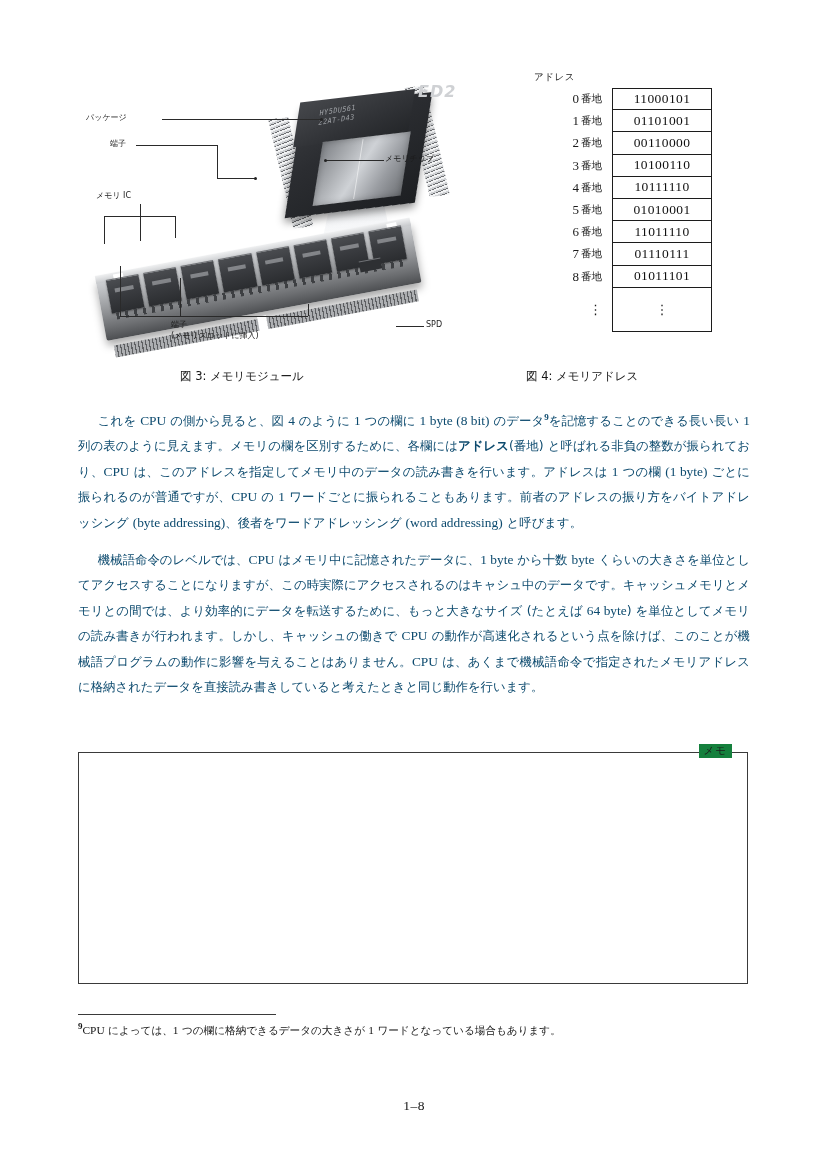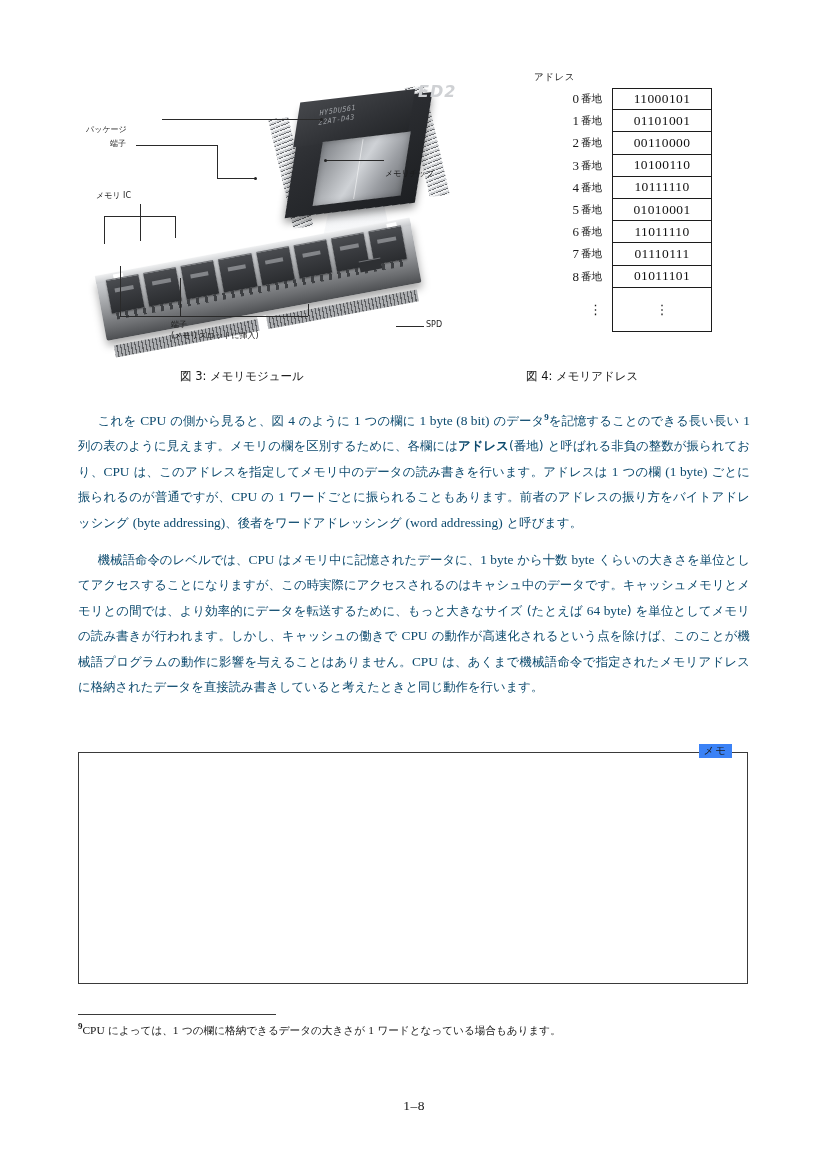--- a/index.html
+++ b/index.html
@@ -375,21 +375,21 @@
     position: absolute;
     left: 0; top: 0;
     width: 100%; height: 100%;
     border: 1px solid #3a3a3a;
     box-sizing: border-box;
   }
   .memo-label {
     position: absolute;
     right: 16px;
     top: -8px;
-    background: #3b82f6;
+    background: #15803d;
     padding: 0 5px;
     font-family: Liberation Mono, monospace;
     font-size: 10.5px;
     color: #1a1a1a;
     letter-spacing: 1px;
   }
 
   
   .fn-rule {
     position: absolute;
@@ -462,38 +462,38 @@
           <div class="smd-row"></div>
           <div class="spd-chip"></div>
           <div class="gold-fingers"></div>
           <div class="key-notch"></div>
         </div>
 
         <div class="wm-ed2">ED2</div>
 
         <div class="lead-h" style="left:84px; top:81px; width:160px;"></div>
         <div class="dot" style="left:242px; top:79.5px;"></div>
-        <div class="label" style="left:8px; top:74px;margin-top:12px;">パッケージ</div>
+        <div class="label" style="left:8px; top:74px;">パッケージ</div>
 
         <div class="lead-h" style="left:58px; top:107px; width:82px;"></div>
         <div class="lead-v" style="left:139px; top:107px; height:34px;"></div>
         <div class="lead-h" style="left:139px; top:140px; width:38px;"></div>
         <div class="dot" style="left:176px; top:139px;"></div>
         <div class="label" style="left:32px; top:100px;">端子</div>
 
         <div class="label" style="left:18px; top:152px;">メモリ IC</div>
         <div class="lead-v" style="left:62px; top:166px; height:12px;"></div>
         <div class="lead-h" style="left:26px; top:178px; width:72px;"></div>
         <div class="lead-v" style="left:26px; top:178px; height:28px;"></div>
         <div class="lead-v" style="left:62px; top:178px; height:25px;"></div>
         <div class="lead-v" style="left:97px; top:178px; height:22px;"></div>
 
         <div class="lead-h" style="left:248px; top:122px; width:58px;"></div>
         <div class="dot" style="left:246px; top:120.5px;"></div>
-        <div class="label" style="left:307px; top:130px;">メモリチップ</div>
+        <div class="label" style="left:307px; top:115px;">メモリチップ</div>
 
         <div class="lead-v" style="left:42px; top:228px; height:50px;"></div>
         <div class="lead-v" style="left:102px; top:240px; height:38px;"></div>
         <div class="lead-h" style="left:42px; top:278px; width:188px;"></div>
         <div class="lead-v" style="left:230px; top:266px; height:12px;"></div>
         <div class="label" style="left:93px; top:281px;"><span>端子</span><br><span>(メモリスロットに挿入)</span></div>
 
         <div class="lead-h" style="left:318px; top:288px; width:28px;"></div>
         <div class="label" style="left:348px; top:281px;">SPD</div>
 

